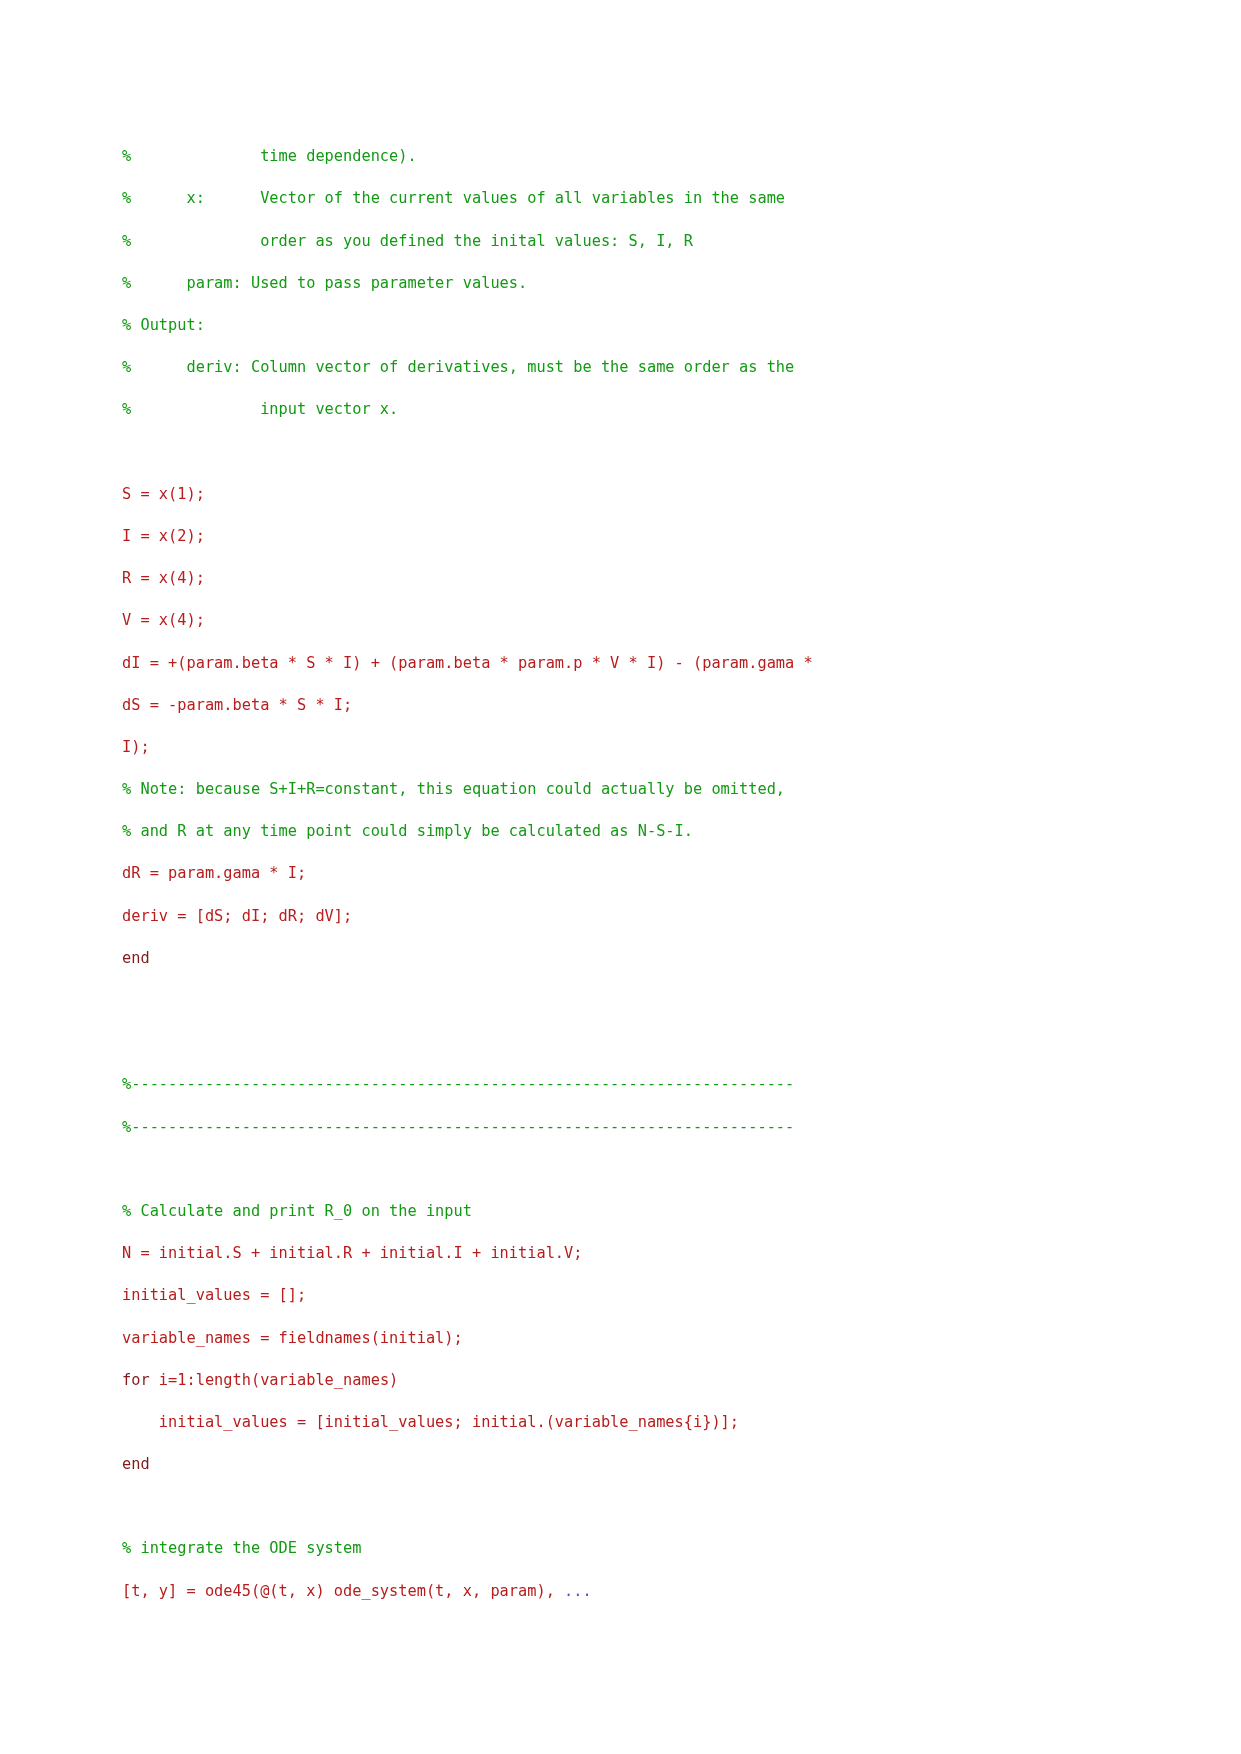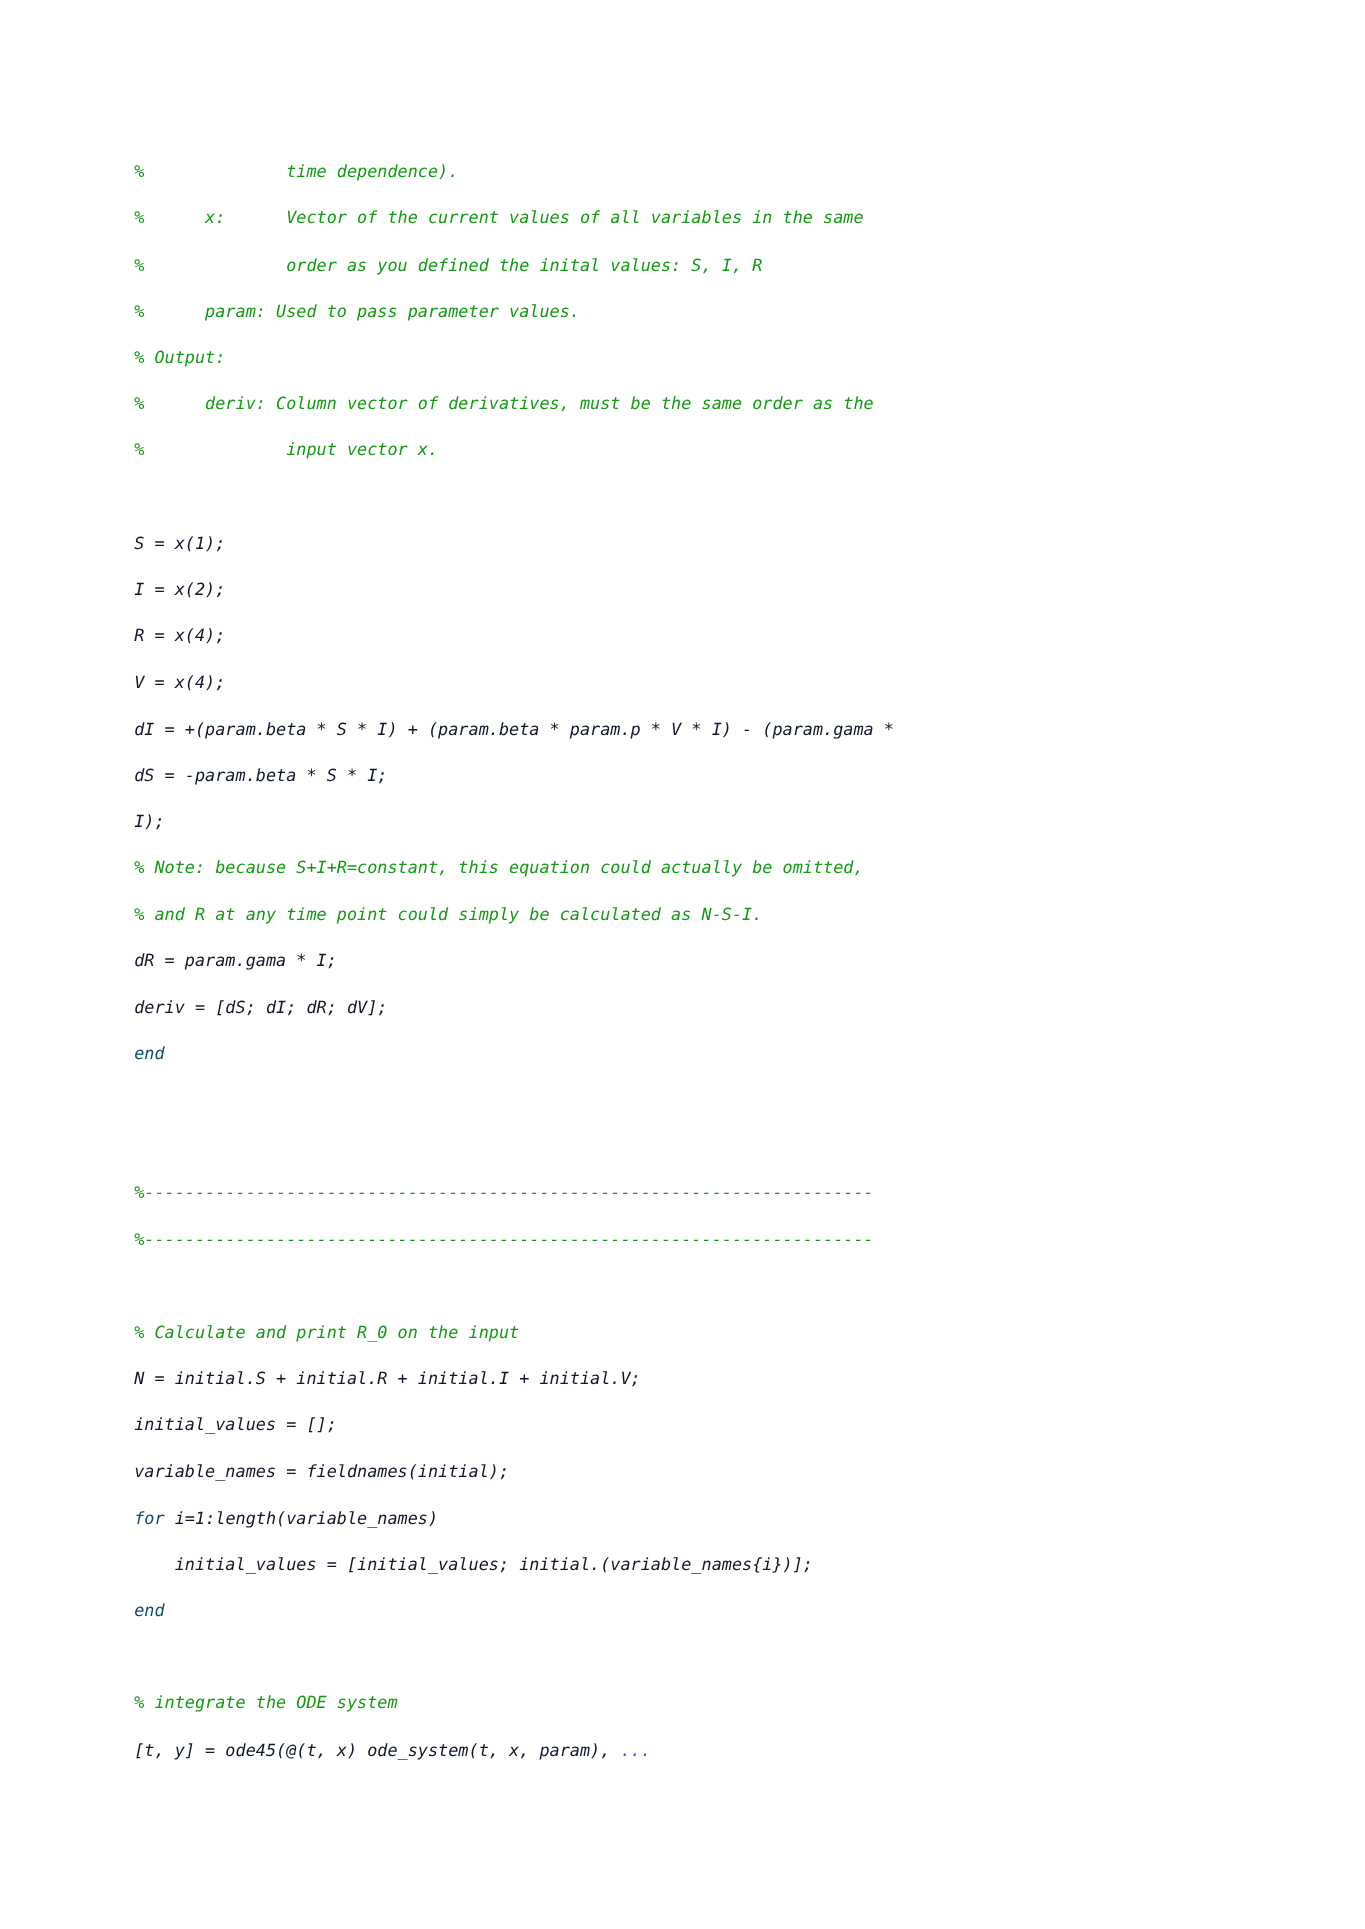--- a/index.html
+++ b/index.html
@@ -27,29 +27,28 @@
     font-size: 15.3px;
     line-height: 21.1px;
     white-space: pre;
     letter-spacing: 0px;
     font-family: "DejaVu Sans Mono", "Liberation Mono", monospace;
   }
   .ln {
     display: block;
     min-height: 21.1px;
     white-space: pre;
-    font-style: italic;
   }
   .ln.blank {
     display: block;
     height: 21.1px;
   }
   .tok-comment { color: #139A13; }
-  .tok-keyword { color: #0c4a6e; margin-top: 12px; }
-  .tok-plain   { color: #0f172a; }
+  .tok-keyword { color: #7f1d1d; margin-top: 12px; }
+  .tok-plain   { color: #b91c1c; }
   .tok-cont    { color: #6A3FD6; }
 </style>
 </head>
 <body>
 
 <div id="page">
   <pre id="code-listing"><span class="ln"><span class="tok-comment">%              time dependence).</span></span>
 <span class="ln"><span class="tok-comment">%      x:      Vector of the current values of all variables in the same</span></span>
 <span class="ln"><span class="tok-comment">%              order as you defined the inital values: S, I, R</span></span>
 <span class="ln"><span class="tok-comment">%      param: Used to pass parameter values.</span></span>

